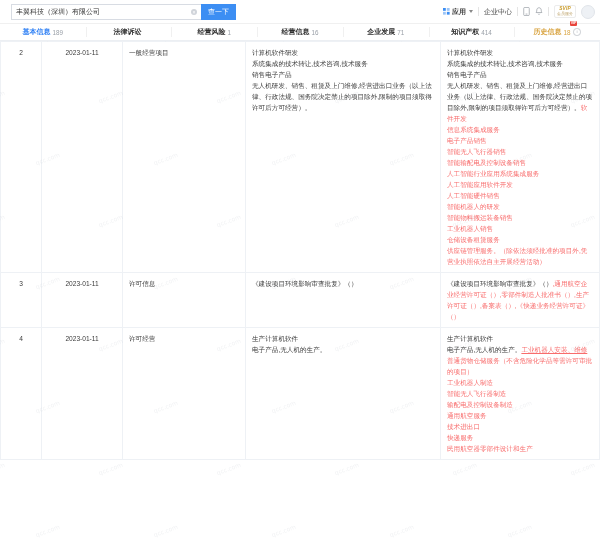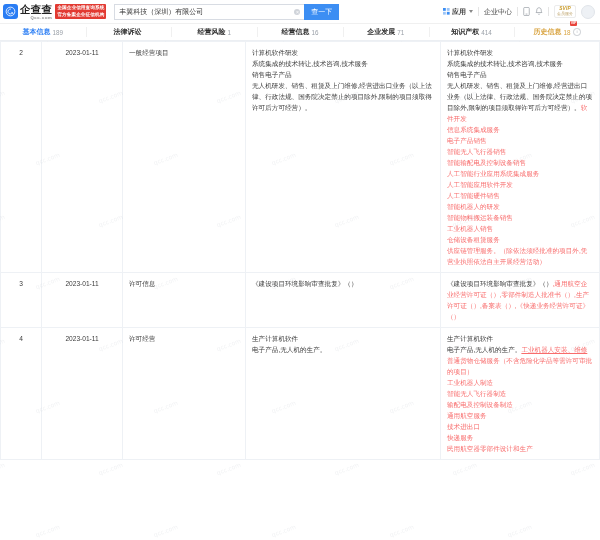--- a/index.html
+++ b/index.html
@@ -294,37 +294,20 @@
     transform: rotate(-20deg);
     white-space: nowrap;
     font-family: "DejaVu Sans", sans-serif;
   }
 </style>
 </head>
 <body>
 
 <div class="header">
 
-  <div class="logo-block">
-    <div class="logo-mark">
-      <svg width="11" height="11" viewBox="0 0 24 24">
-        <circle cx="12" cy="12" r="9.5" fill="none" stroke="#ffffff" stroke-width="1.8"></circle>
-        <path d="M12 6.5 A5.5 5.5 0 1 0 16.5 15" fill="none" stroke="#ffffff" stroke-width="1.8" stroke-linecap="round"></path>
-        <line x1="14.5" y1="13.5" x2="18" y2="17.5" stroke="#ffffff" stroke-width="1.8" stroke-linecap="round"></line>
-      </svg>
-    </div>
-    <div class="logo-word">
-      <span class="logo-cn">企查查</span>
-      <span class="logo-en">Qcc.com</span>
-    </div>
-    <div class="logo-badge">
-      <div>全国企业信用查询系统</div>
-      <div>官方备案企业征信机构</div>
-    </div>
-  </div>
 
   <div class="search-wrap">
     <div class="search-box">
       <span class="search-text">丰翼科技（深圳）有限公司</span>
       <span class="clear-icon">×</span>
     </div>
     <div class="search-btn">查一下</div>
   </div>
 
   <div class="header-right">

